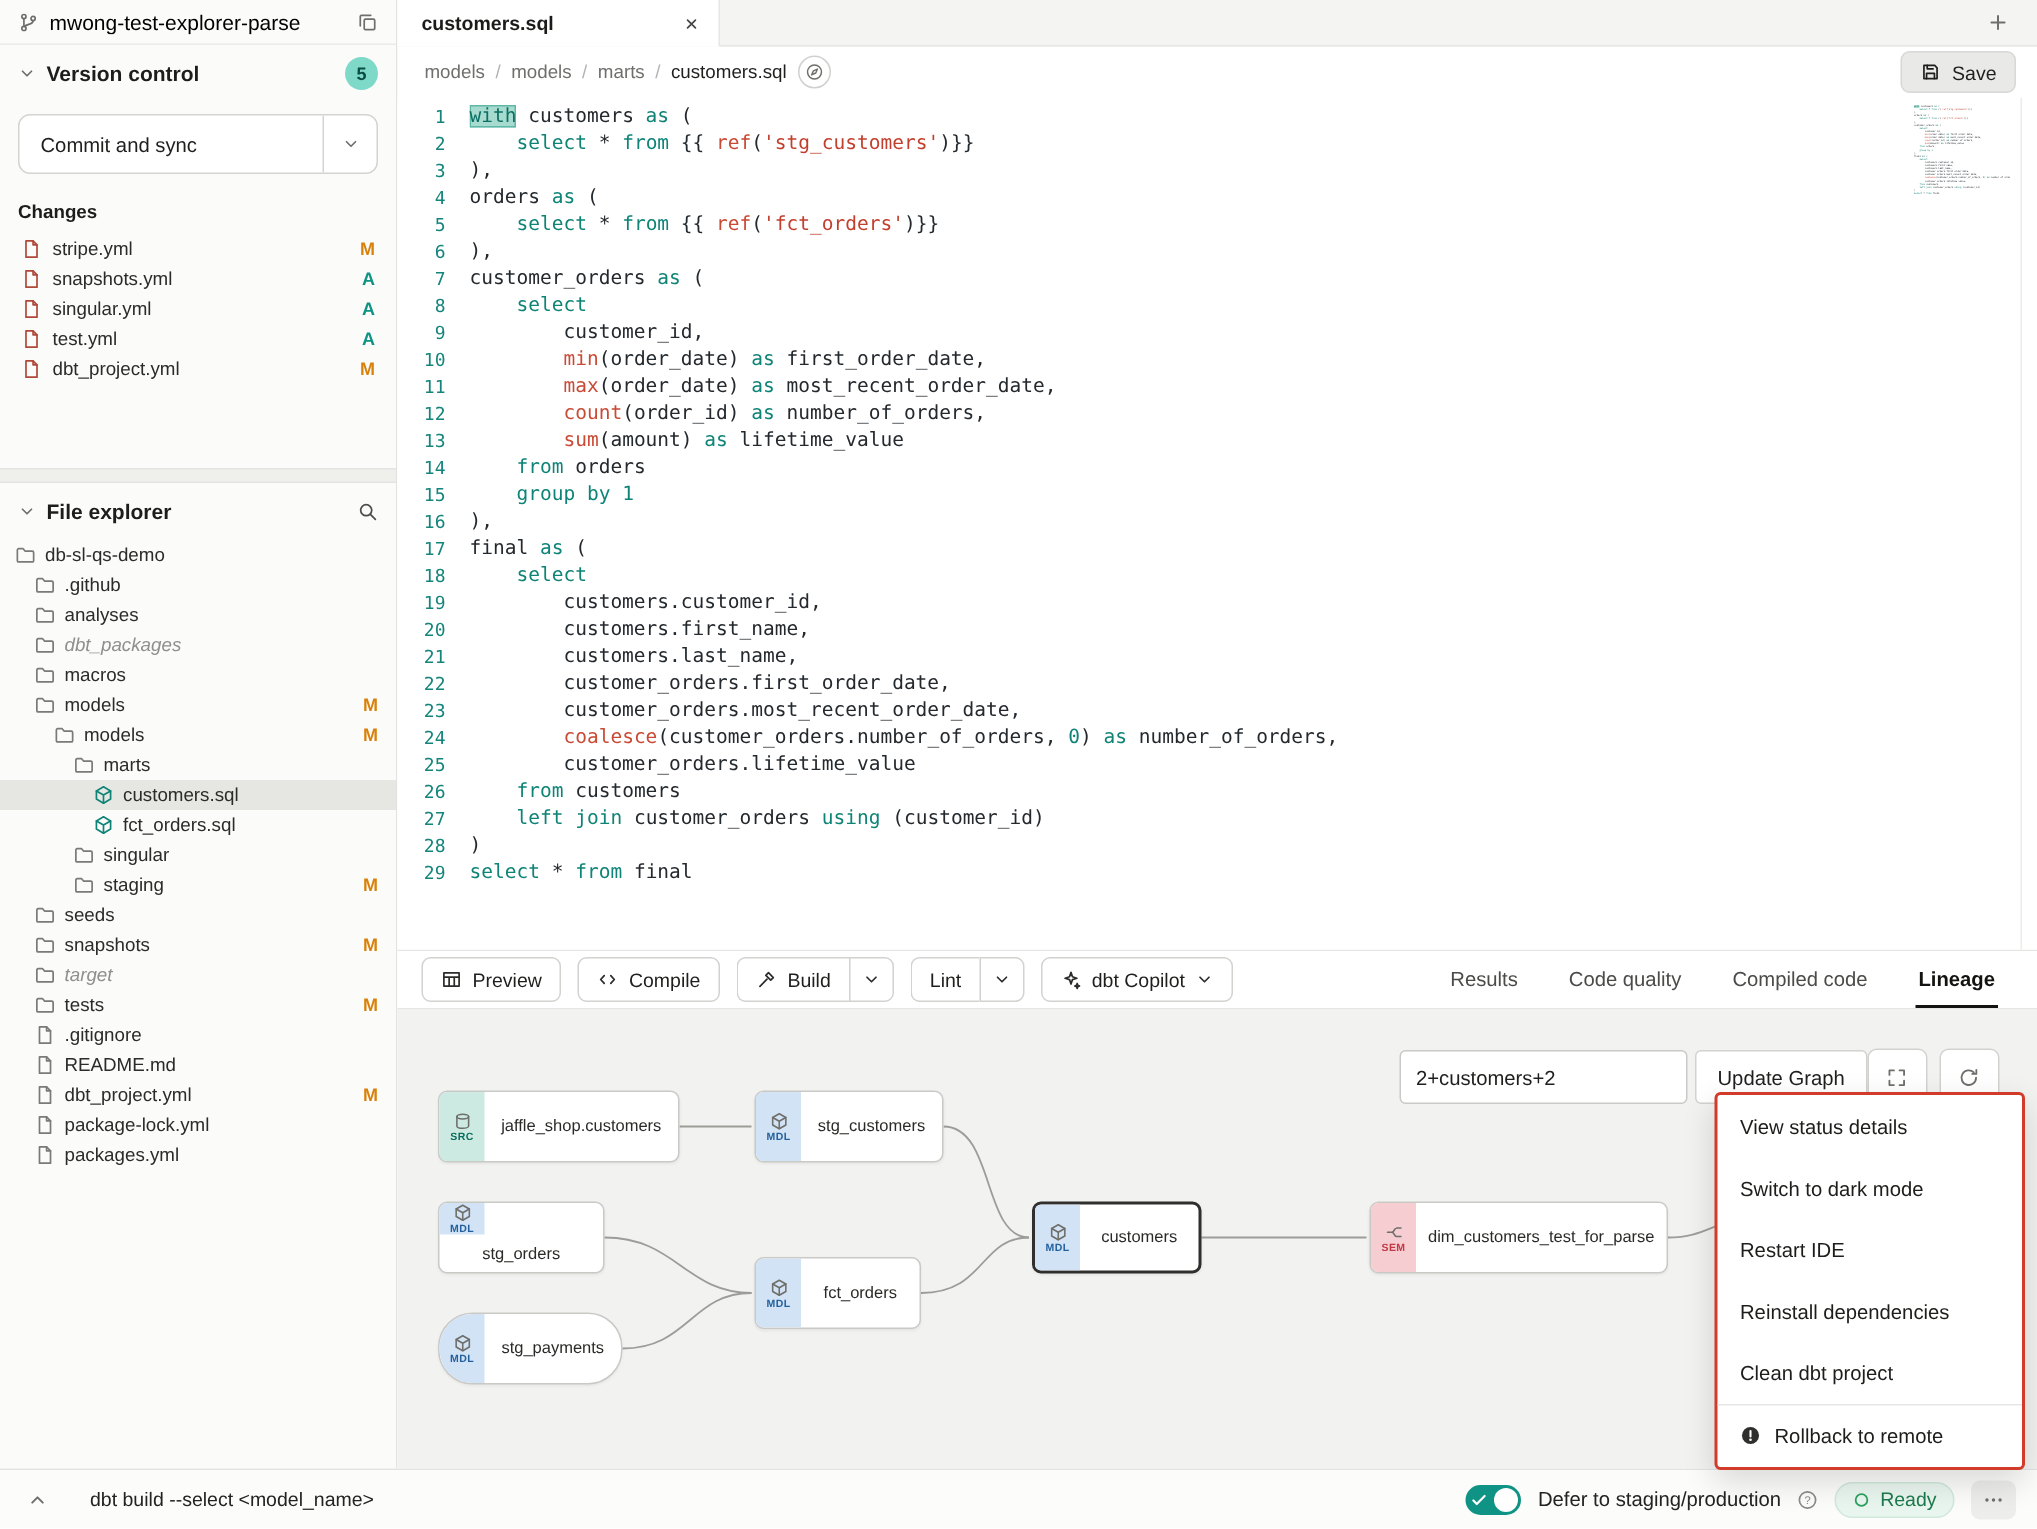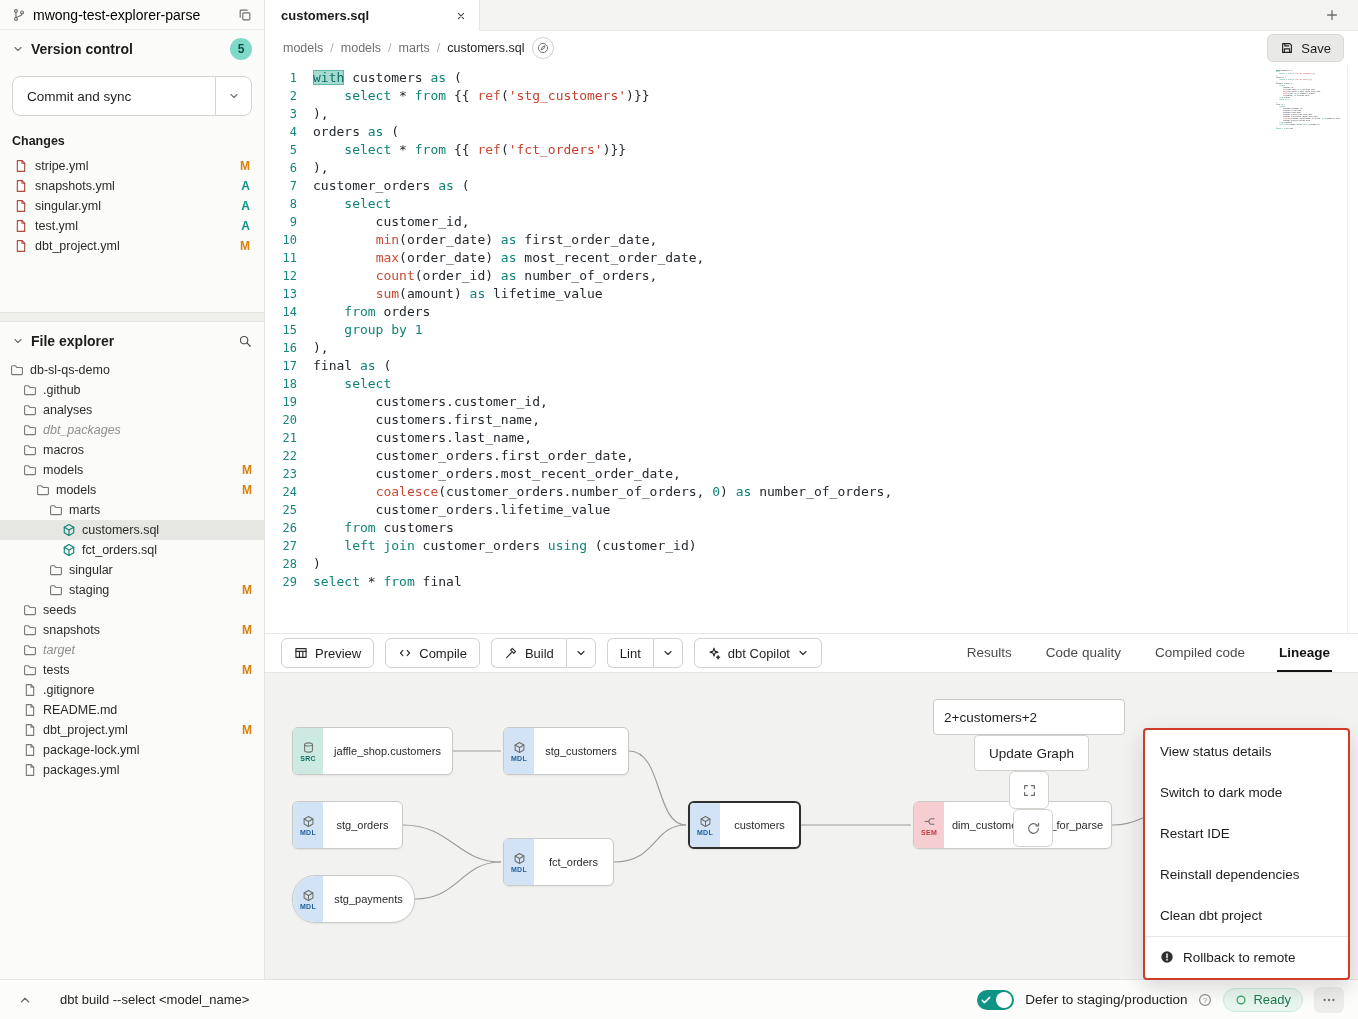--- a/index.html
+++ b/index.html
@@ -89,21 +89,21 @@
   .edges path { stroke:#9c9c98; stroke-width:1.2; fill:none; }
   .lnode { position:absolute; height:48px; background:#fff; border:1px solid #c9c9c6; border-radius:6px; display:flex; overflow:hidden; box-shadow:0 1px 2px rgba(0,0,0,.06); }
   .lnode.selected { border:2px solid #2f2f2d; }
   .nbadge { width:30px; flex:none; display:flex; flex-direction:column; align-items:center; justify-content:center; gap:1px; }
   .nbadge svg { width:13px; height:13px; }
   .nbadge .btxt { font-size:7px; font-weight:700; letter-spacing:.3px; }
   .badge-src { background:#cdeae2; color:#0a6e5f; }
   .badge-mdl { background:#d3e3f6; color:#23619e; }
   .badge-sem { background:#f6cdd1; color:#c13a45; }
   .nlabel { flex:1; display:flex; align-items:center; justify-content:center; font-size:11px; color:#2a2a28; padding:0 7px; white-space:nowrap; }
-  .lin-controls { position:absolute; top:26px; left:668px; display:flex; align-items:center;flex-direction:column; }
+  .lin-controls { position:absolute; top:26px; left:668px; display:flex; align-items:center; }
   .lin-input { width:192px; height:36px; border:1px solid #c9c9c6; border-radius:4px; background:#fff; padding:0 10px; font-size:13.5px; color:#1f1f1e; font-family:inherit; }
   .upd-btn { height:36px; margin-left:5px; padding:0 14px; background:#fff; border:1px solid #d2d2cf; border-radius:4px; font-size:13.5px; color:#1f1f1e; font-family:inherit; }
   .iconbtn { width:40px; height:38px; background:#fff; border:1px solid #d2d2cf; border-radius:6px; display:flex; align-items:center; justify-content:center; color:#2c2c2a; }
   .iconbtn:first-of-type { margin-left:20px; }
   .iconbtn + .iconbtn { margin-left:8px; }
   .iconbtn svg { width:15px; height:15px; }
 
   
   .ctx { position:absolute; left:1143px; top:728px; width:207px; background:#fff; border:2px solid #d23a2a; border-radius:4px; box-shadow:0 8px 22px rgba(0,0,0,.14); z-index:20; padding:1px 0; }
   .ctx-item { height:41px; display:flex; align-items:center; gap:9px; padding:0 15px; font-size:13.5px; color:#1d1d1b; }
@@ -646,21 +646,21 @@
                 <span class="ic">
                   <svg viewBox="0 0 16 16" fill="none" stroke="currentColor" stroke-width="1.3" stroke-linecap="round" stroke-linejoin="round">
                     <path d="M8 1.8l5.4 3.1v6.2L8 14.2l-5.4-3.1V4.9z"></path>
                     <path d="M2.6 4.9L8 8l5.4-3.1M8 8v6.2"></path>
                   </svg>
                 </span>
                 <span class="btxt">MDL</span>
               </span>
               <span class="nlabel">stg_customers</span>
             </div>
-            <div class="lnode" style="left: 27px; top: 128px; width: 111px;">
+            <div class="lnode" style="left: 27px; top: 128px; width: 111px; flex-direction: column;">
               <span class="nbadge badge-mdl">
                 <span class="ic">
                   <svg viewBox="0 0 16 16" fill="none" stroke="currentColor" stroke-width="1.3" stroke-linecap="round" stroke-linejoin="round">
                     <path d="M8 1.8l5.4 3.1v6.2L8 14.2l-5.4-3.1V4.9z"></path>
                     <path d="M2.6 4.9L8 8l5.4-3.1M8 8v6.2"></path>
                   </svg>
                 </span>
                 <span class="btxt">MDL</span>
               </span>
               <span class="nlabel">stg_orders</span>

